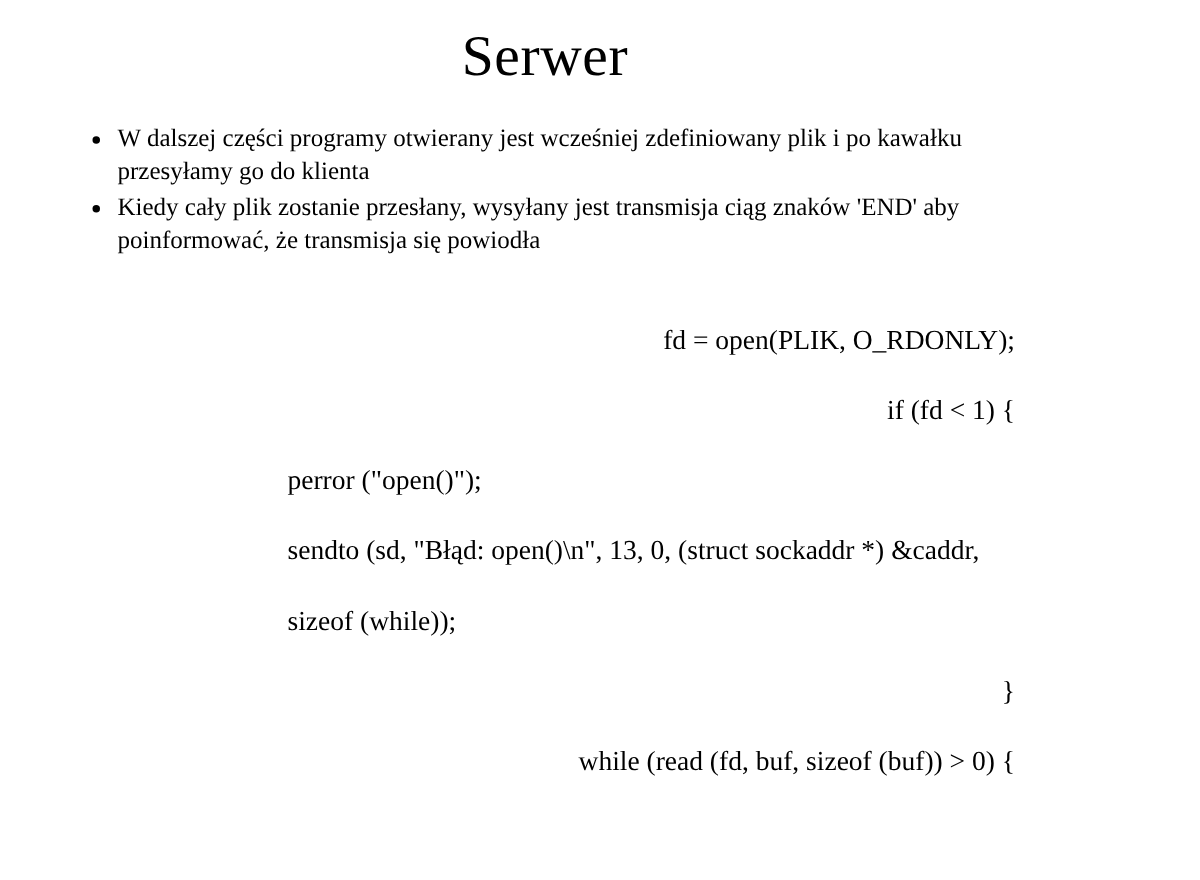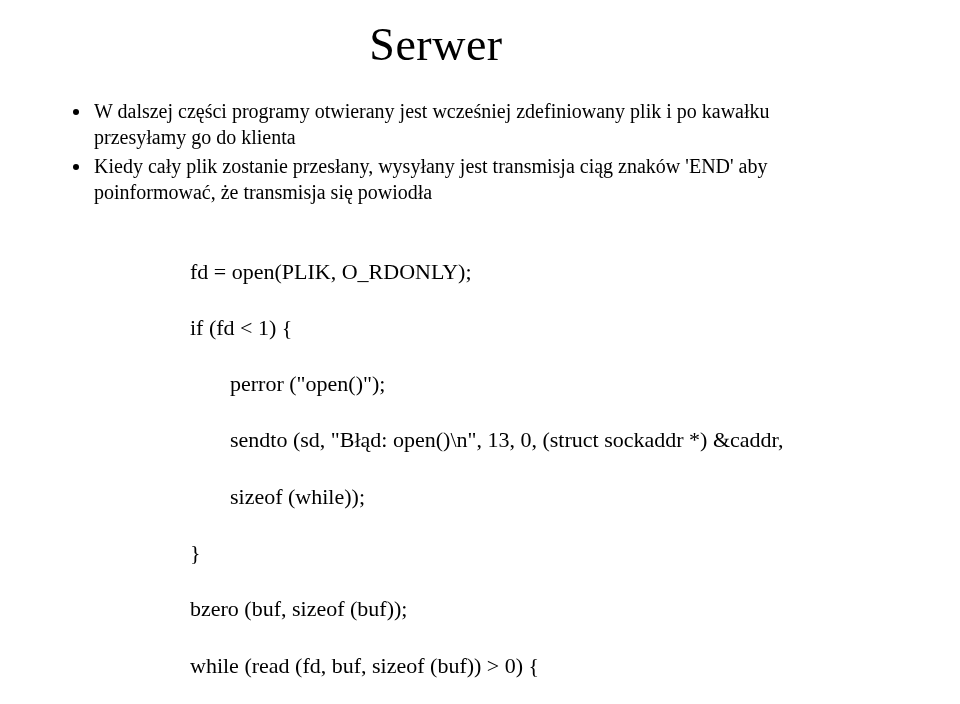--- a/index.html
+++ b/index.html
@@ -34,42 +34,41 @@
   ul.bullets li {
     margin: 0 0 4px 0;
     padding-left: 2px;
   }
   .code {
     font-size: 22px;
     line-height: 1.28;
     white-space: pre;
     margin-left: 90px;
   }
-  .ind1 { padding-left: 40px; }
+  .ind1 { padding-left: 40px; text-align: right; }
   .ind2 { padding-left: 80px; }
 </style>
 </head>
 <body>
 
 <div class="slide">
   <h1 class="title">Serwer</h1>
 
   <ul class="bullets">
     <li>W dalszej części programy otwierany jest wcześniej zdefiniowany plik i po kawałku przesyłamy go do klienta</li>
     <li>Kiedy cały plik zostanie przesłany, wysyłany jest transmisja ciąg znaków 'END' aby poinformować, że transmisja się powiodła</li>
   </ul>
 
   <div class="code">
 <div class="ind1">fd = open(PLIK, O_RDONLY);</div>
 <div class="ind1">if (fd &lt; 1) {</div>
 <div class="ind2">perror ("open()");</div>
 <div class="ind2">sendto (sd, "Błąd: open()\n", 13, 0, (struct sockaddr *) &amp;caddr,</div>
 <div class="ind2">sizeof (while));</div>
 <div class="ind1">}</div>
-<div class="ind1">bzero (buf, sizeof (buf));</div>
 <div class="ind1">while (read (fd, buf, sizeof (buf)) &gt; 0) {</div>
 
 
 
 
 
 
 
 
   </div>

